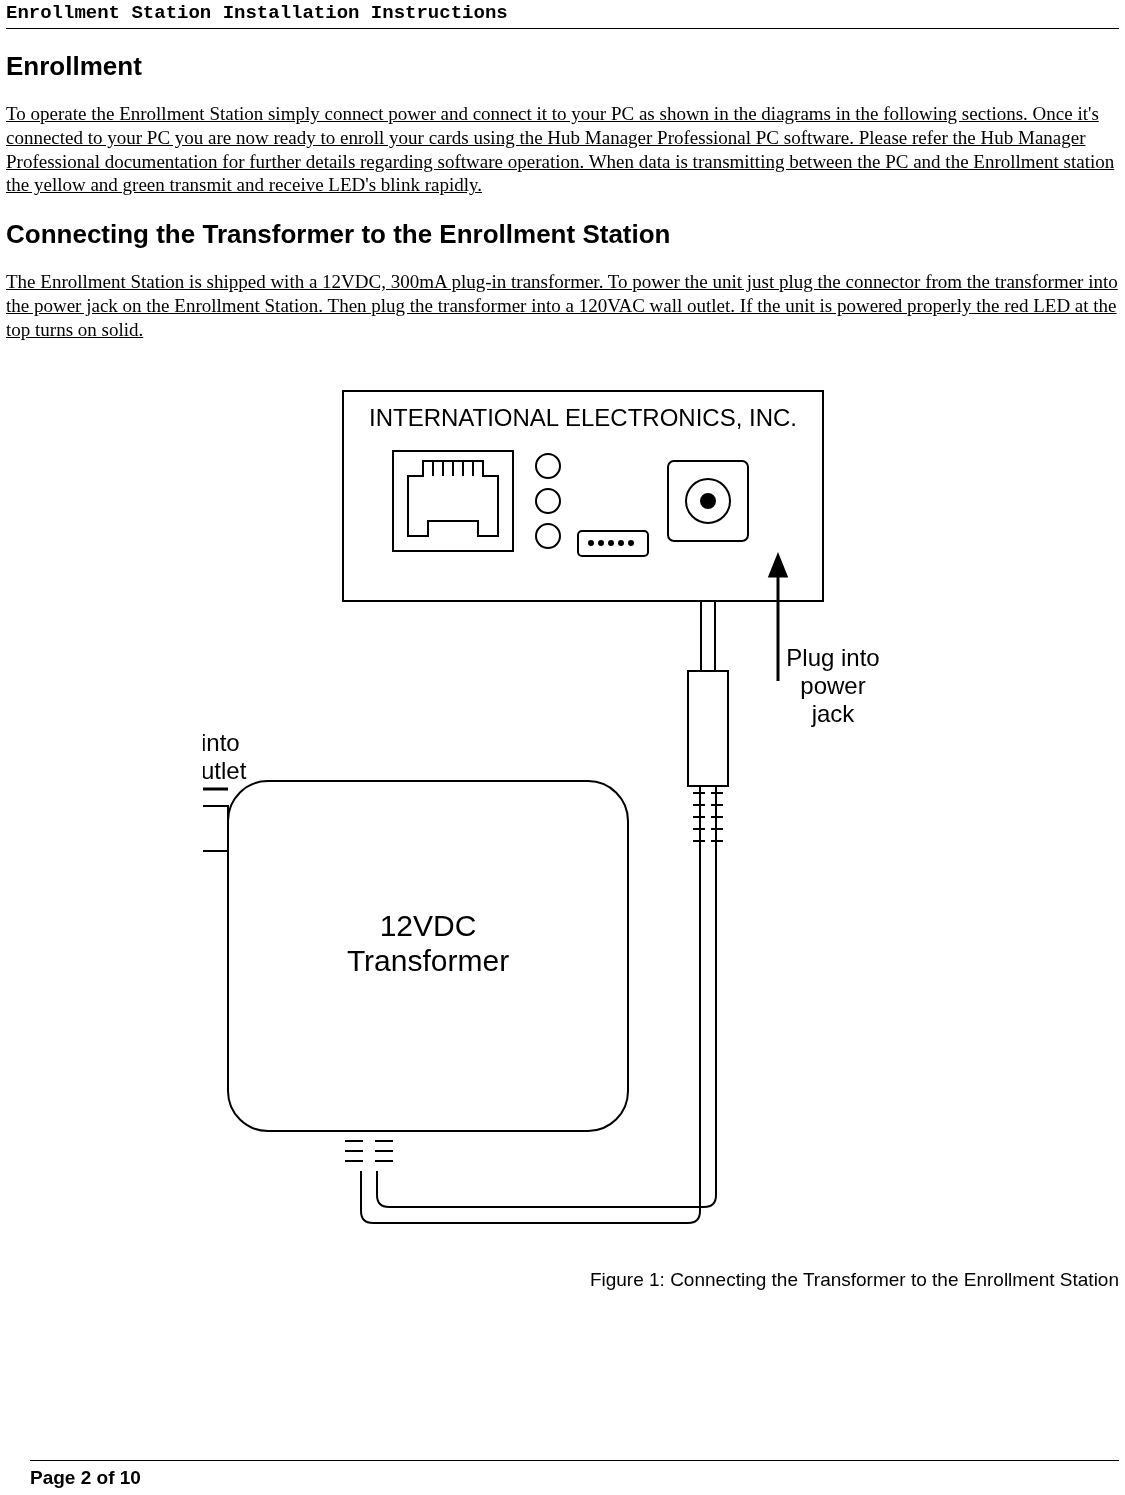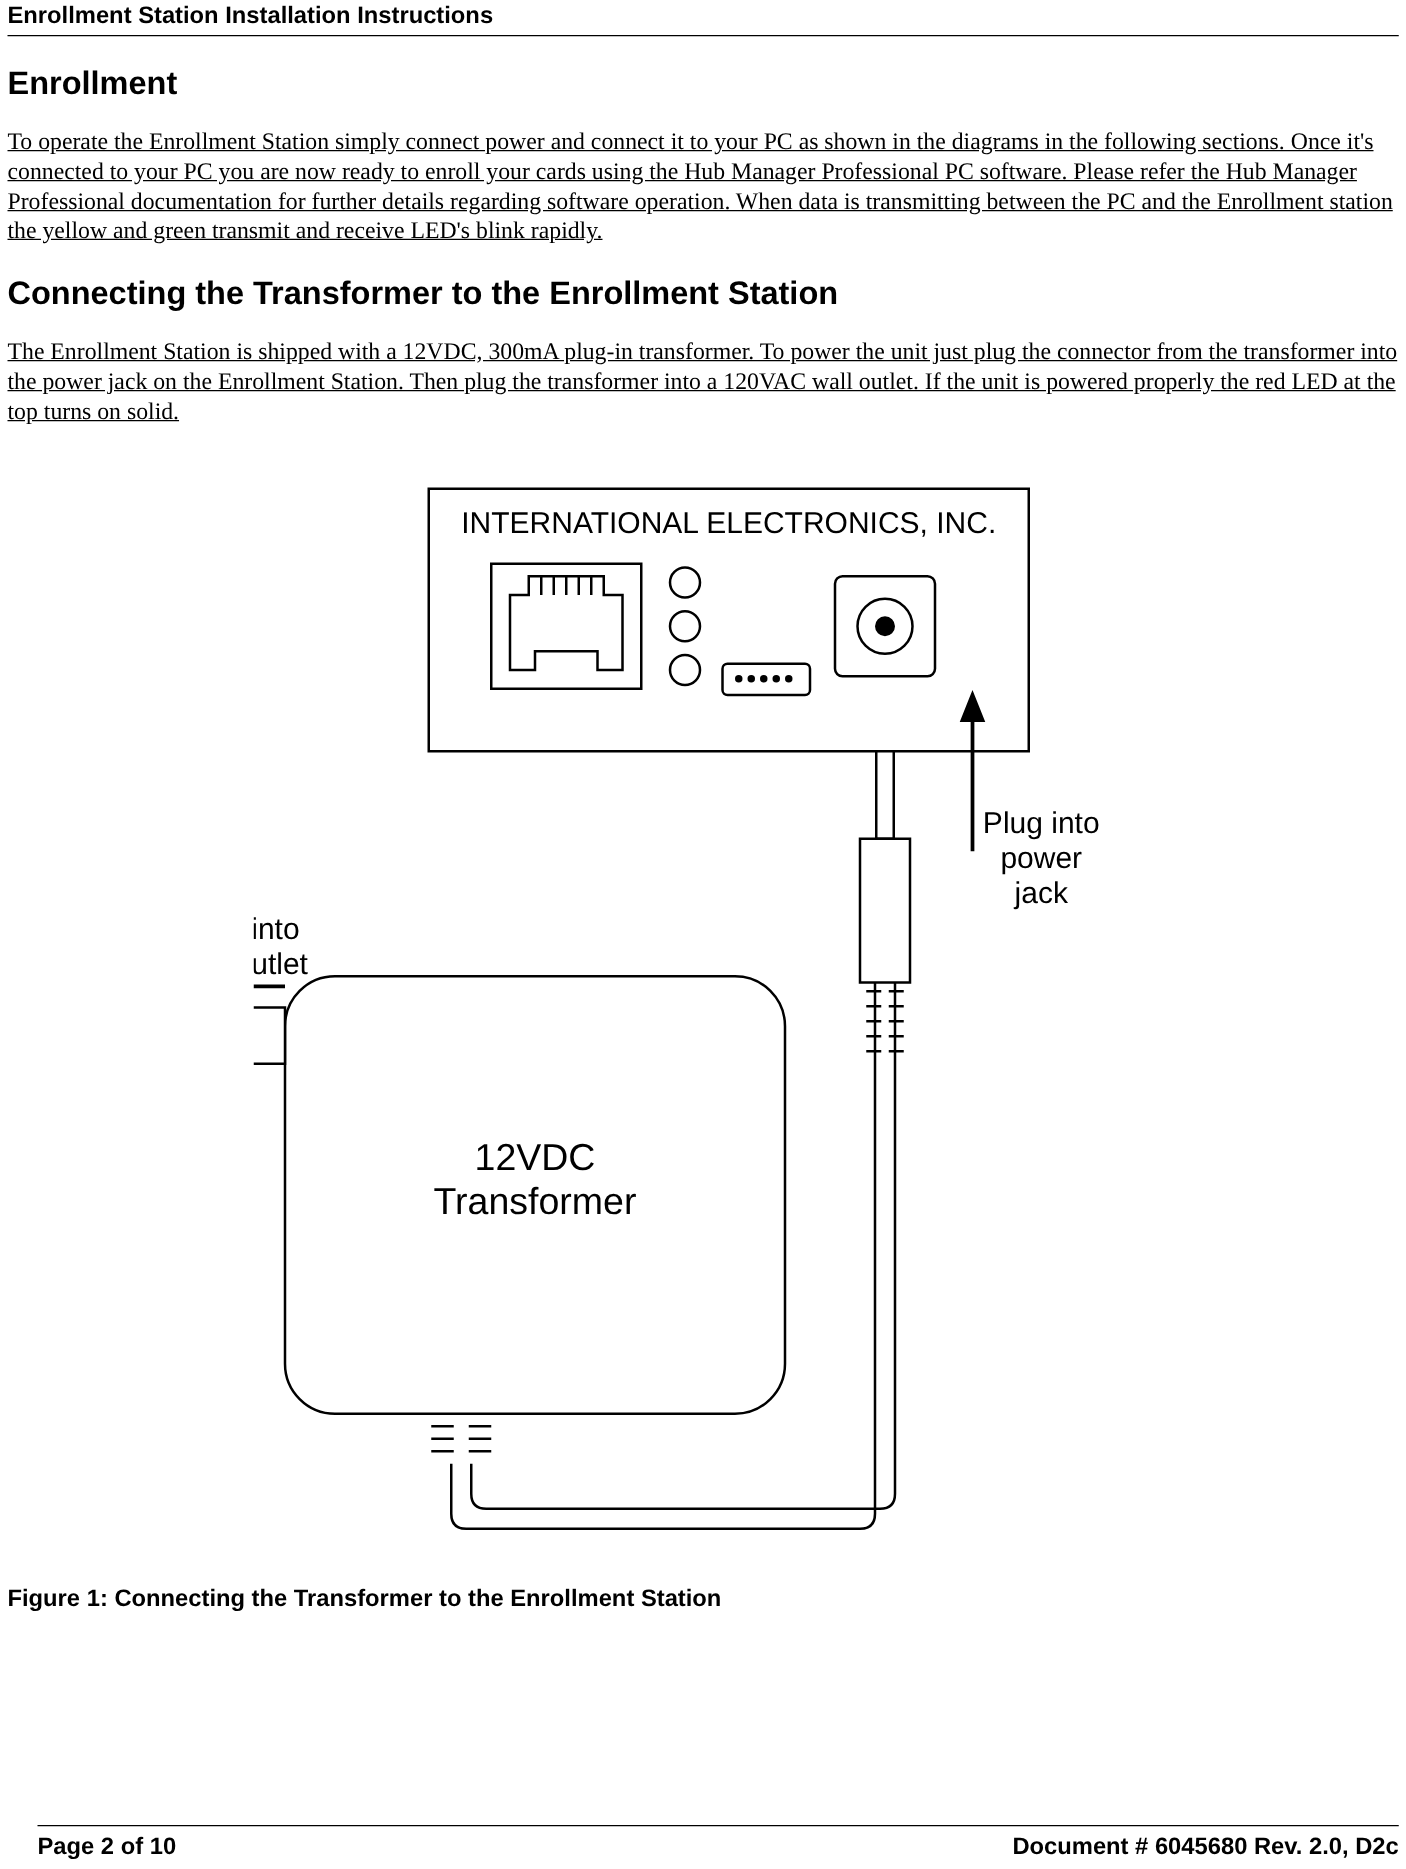--- a/index.html
+++ b/index.html
@@ -7,41 +7,41 @@
       font-family: "Times New Roman", Times, serif;
       font-size: 19px;
       color: #000;
       background: #fff;
       width: 1125px;
       height: 1495px;
       position: relative;
       padding: 0 6px;
     }
     .header {
-      font-family: Liberation Sans, sans-serif;
+      font-family: Liberation Mono, monospace;
       font-weight: bold;
       font-size: 19px;
       padding: 2px 0 4px 0;
       border-bottom: 1.5px solid #000;
     }
     h2 {
       font-family: Arial, Helvetica, sans-serif;
       font-weight: bold;
       font-size: 26px;
       margin-top: 22px;
       margin-bottom: 20px;
     }
     p { line-height: 1.25; margin-bottom: 20px; text-decoration: underline; }
     .fig-wrap { width: 100%; margin-top: 40px; text-align: center; }
     .fig-caption {
       font-family: Arial, Helvetica, sans-serif;
-      font-weight: bold;
+      font-weight: normal;
       font-size: 19px;
       margin-top: 28px;
-      text-align: left;
+      text-align: right;
     }
     .footer {
       position: absolute;
       left: 6px; right: 6px; bottom: 6px;
       border-top: 1.5px solid #000;
       padding-top: 6px;
       display: flex;
       justify-content: space-between;
       font-family: Arial, Helvetica, sans-serif;
       font-weight: bold;
@@ -157,14 +157,13 @@
     </g>
     <text x="-10" y="370" font-size="24" text-anchor="middle">Plug into</text>
     <text x="-10" y="398" font-size="24" text-anchor="middle">wall outlet</text>
   </svg>
 
   <div class="fig-caption">Figure 1: Connecting the Transformer to the Enrollment Station</div>
 </div>
 
 <div class="footer">
   <span>Page 2 of 10</span>
-  <span>Document # 6045680 Rev. 2.0, D2c</span>
 </div>
 
 </body></html>

